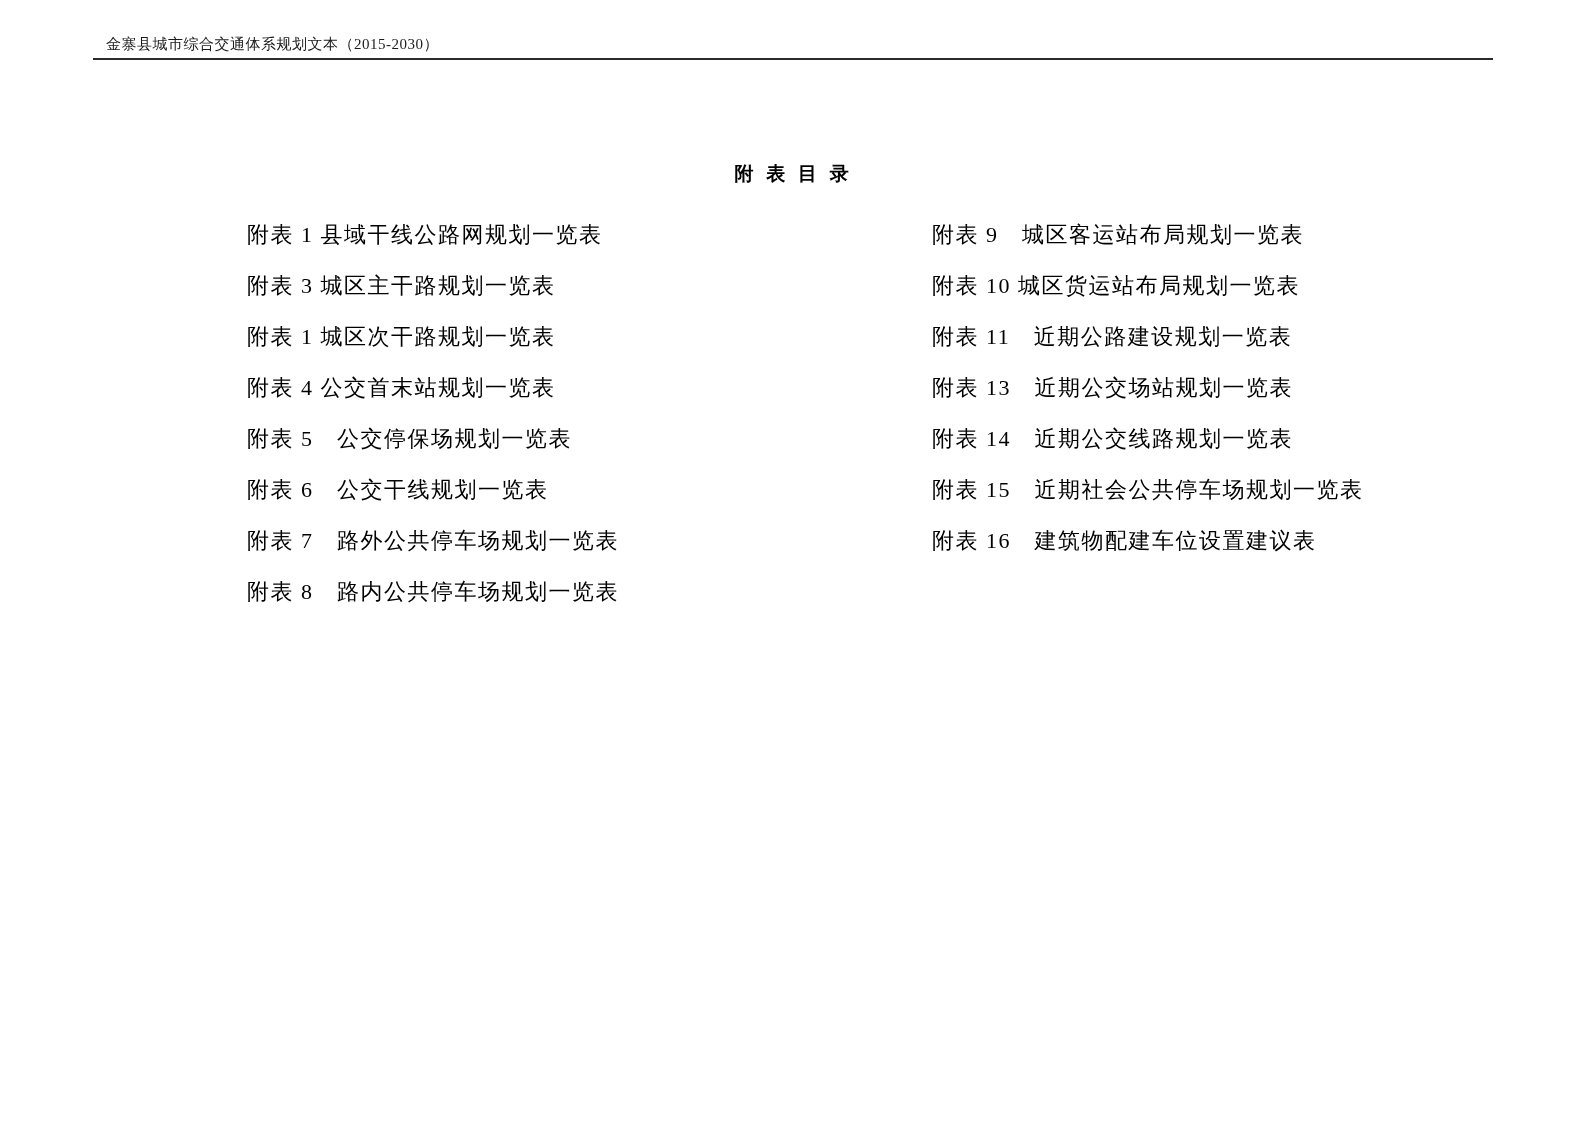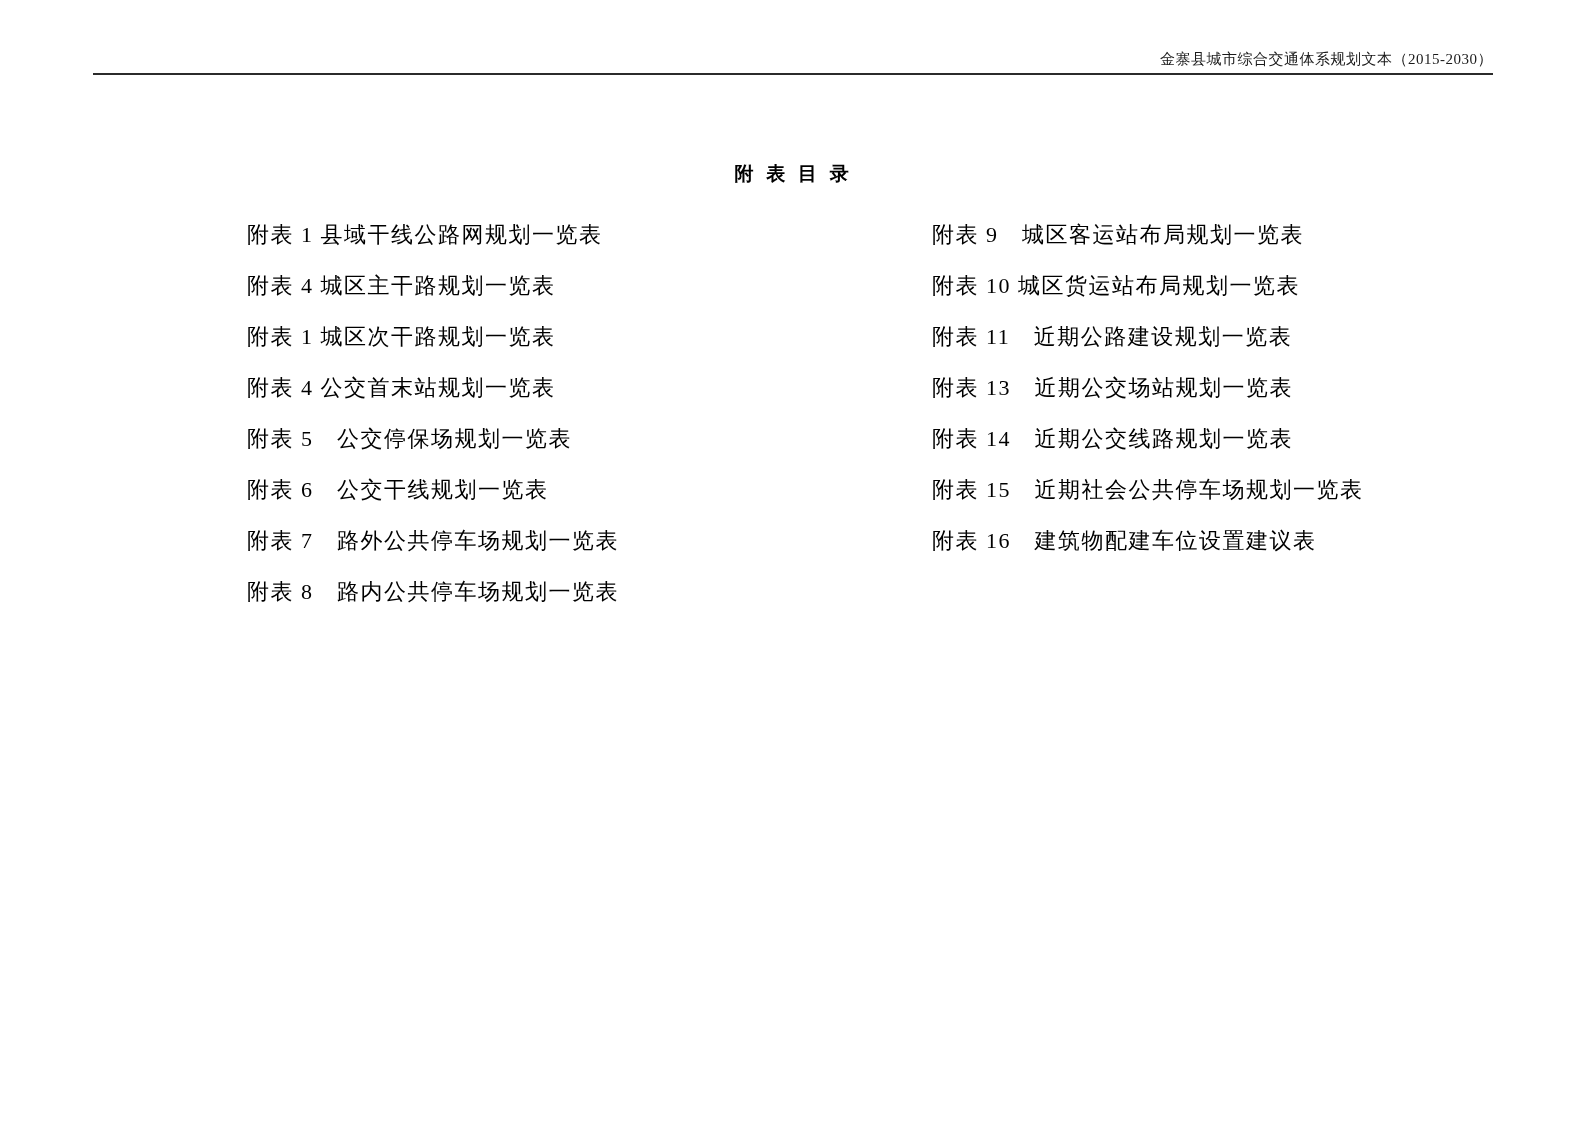--- a/index.html
+++ b/index.html
@@ -17,25 +17,24 @@
     font-family: "Liberation Serif", "DejaVu Serif", serif;
     overflow: hidden;
   }
 
   
   .header {
     position: absolute;
     left: 93px;
     top: 0;
     width: 1400px;
-    height: 75px;
+    height: 60px;
     border-bottom: 2px solid #2b2b2b;
     display: flex;
     align-items: flex-end;
-    justify-content: flex-end;
   }
   .header-text {
     padding-left: 13px;
     padding-bottom: 4px;
     font-size: 15px;
     letter-spacing: 0.5px;
     color: #1a1a1a;
     white-space: pre;
   }
 
@@ -79,21 +78,21 @@
 <div class="page">
 
   <div class="header">
     <span class="header-text">金寨县城市综合交通体系规划文本（2015-2030）</span>
   </div>
 
   <div class="doc-title">附 表 目 录</div>
 
   <div class="toc-col left">
     <div class="toc-entry">附表 1 县域干线公路网规划一览表</div>
-    <div class="toc-entry">附表 4 城区主干路规划一览表</div>
+    <div class="toc-entry">附表 3 城区主干路规划一览表</div>
     <div class="toc-entry">附表 1 城区次干路规划一览表</div>
     <div class="toc-entry">附表 4 公交首末站规划一览表</div>
     <div class="toc-entry">附表 5　公交停保场规划一览表</div>
     <div class="toc-entry">附表 6　公交干线规划一览表</div>
     <div class="toc-entry">附表 7　路外公共停车场规划一览表</div>
     <div class="toc-entry">附表 8　路内公共停车场规划一览表</div>
   </div>
 
   <div class="toc-col right">
     <div class="toc-entry">附表 9　城区客运站布局规划一览表</div>

